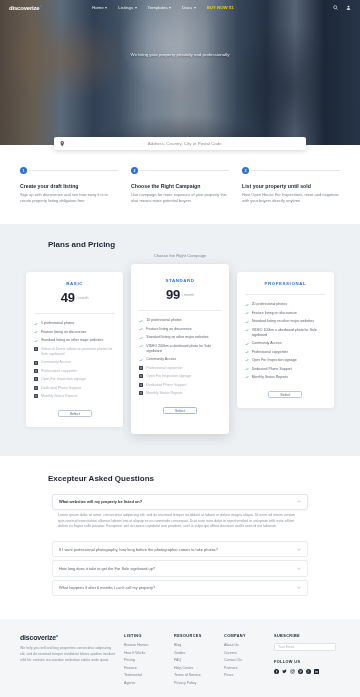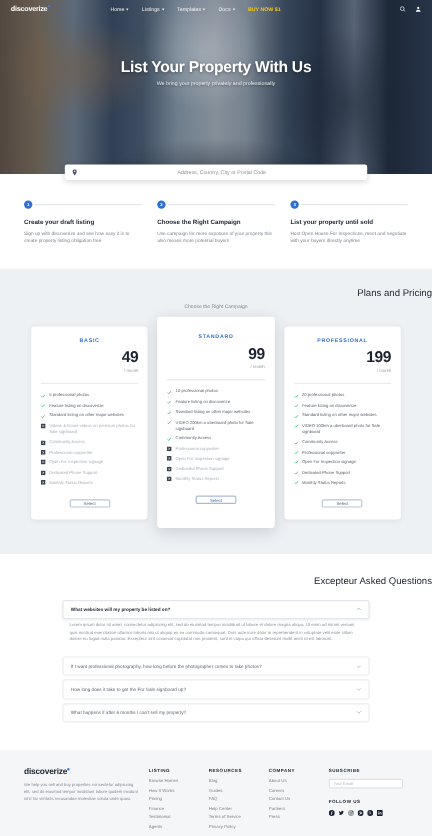--- a/index.html
+++ b/index.html
@@ -105,40 +105,40 @@
     width: 7px; height: 7px; border-radius: 50%; background: #2f6fd0;
     color: #fff; font-size: 3.6px; font-weight: 700;
     display: flex; align-items: center; justify-content: center; flex: none;
   }
   .step-line { flex: 1; height: 1px; background: #e2e6ea; margin-left: 2px; }
   .step-title { font-size: 5.2px; font-weight: 700; color: #1c2330; margin-bottom: 3px; }
   .step-text { font-size: 4px; color: #7b828c; line-height: 1.55; }
 
   
   .pricing { background: #eef1f4; padding: 16px 0 22px; }
-  .section-title { text-align: right; font-size: 8px; font-weight: 400; color: #1c2330; margin-left: 48px; }
+  .section-title { text-align: left; font-size: 8px; font-weight: 700; color: #1c2330; margin-left: 48px; }
   .section-sub { text-align: center; font-size: 4.2px; color: #808790; margin-top: 4px; }
   .plans {
     display: flex; justify-content: center; align-items: flex-start;
     gap: 8px; margin-top: 14px; padding: 0 26px;
   }
   .plan {
     flex: 1; background: #fff; border-radius: 3px; padding: 9px 8px 10px;
     box-shadow: 0 1px 4px rgba(20,30,45,0.08); text-align: center;
   }
   .plan.featured {
     padding: 14px 8px 20px; margin-top: -8px;
     box-shadow: 0 3px 12px rgba(20,30,45,0.16);
   }
   .plan-name {
     font-size: 4.4px; font-weight: 700; letter-spacing: 0.6px; color: #2f6fd0;
   }
   .plan-price-row {
-    display: flex; align-items: flex-end; justify-content: center;
-    gap: 2px; margin-top: 4px; flex-direction: column;
+    display: flex; align-items: center; justify-content: center;
+    gap: 2px; margin-top: 4px;
   }
   .plan-price { font-size: 13px; font-weight: 700; color: #1c2330; letter-spacing: -0.3px; }
   .plan-period { font-size: 3.6px; color: #9aa1aa; }
   .plan-divider { height: 1px; background: #e8ebee; margin: 8px 0 7px; }
   .feature {
     display: flex; align-items: flex-start; gap: 3px;
     margin-bottom: 3.6px; text-align: left;
   }
   .feature-mark { flex: none; width: 4px; height: 4px; margin-top: 0.3px; }
   .feature-label { font-size: 3.5px; color: #5d646e; line-height: 1.4; }
@@ -244,21 +244,20 @@
         <span class="icon-btn">
           <svg width="5" height="5" viewBox="0 0 16 16" fill="#fff">
             <circle cx="8" cy="5" r="3"></circle>
               <path d="M2 15c0-3.3 2.7-5 6-5s6 1.7 6 5z"></path>
           </svg>
         </span>
       </div>
     </div>
 
     <div class="hero-copy">
-      <div class="hero-title">List Your Property With Us</div>
       <div class="hero-sub">We bring your property privately and professionally</div>
     </div>
   </div>
 
   <div class="search-wrap">
     <div class="search-bar">
       <span>
         <svg width="4.5" height="5.5" viewBox="0 0 12 16" fill="#4a5260">
           <path d="M6 0C3.2 0 1 2.2 1 5c0 3.6 5 11 5 11s5-7.4 5-11c0-2.8-2.2-5-5-5zm0 7a2 2 0 110-4 2 2 0 010 4z"></path>
         </svg>
@@ -469,24 +468,20 @@
                 <path d="M4 4l4 4M8 4l-4 4" stroke="#fff" stroke-width="1.4"></path>
               </svg>
             </span>
           <span class="feature-label">Monthly Status Reports</span>
         </div>
         <div class="plan-btn">Select</div>
       </div>
 
       <div class="plan">
         <div class="plan-name">PROFESSIONAL</div>
-        <div class="plan-price-row">
-          <span class="plan-price">199</span>
-          <span class="plan-period">/ month</span>
-        </div>
         <div class="plan-divider"></div>
         <div class="feature">
           <span class="feature-mark">
               <svg width="4" height="4" viewBox="0 0 12 12" fill="none" stroke="#2bb673" stroke-width="2">
                 <path d="M2 6.5l2.6 2.6L10 3.2"></path>
               </svg>
             </span>
           <span class="feature-label">20 professional photos</span>
         </div>
         <div class="feature">

